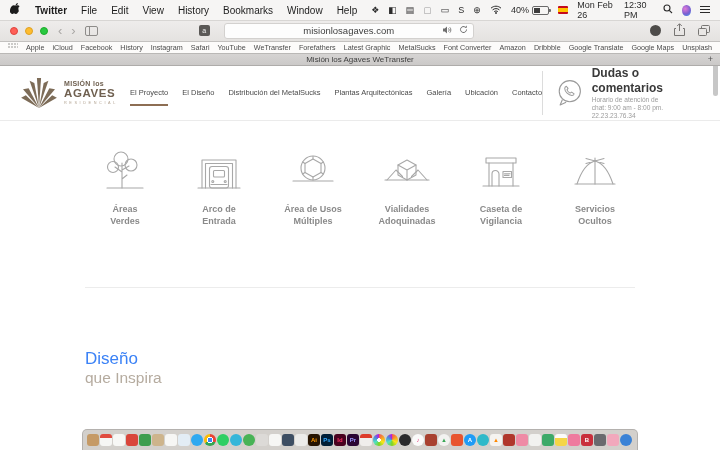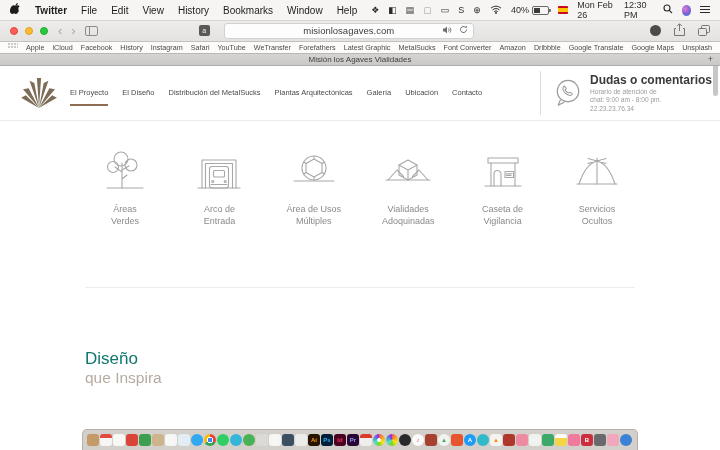--- a/index.html
+++ b/index.html
@@ -67,30 +67,30 @@
   .sitenav .nitem{position:relative;padding-bottom:2px;}
   .sitenav .nitem.active::after{content:"";position:absolute;left:0;right:0;bottom:-7px;height:1.5px;background:#8d6e53;}
   .contactblock{margin-left:auto;display:flex;align-items:center;gap:8px;border-left:1px solid #dcdcdc;
                 padding-left:13px;height:44px;}
   .contacttext{line-height:1.25;}
   .contacttext .ct{font-size:12px;font-weight:bold;color:#3a3a3a;}
   .contacttext .cl{font-size:6.6px;color:#9c9c9c;}
   .scrollthumb{position:absolute;right:2px;top:-10px;width:5px;height:40px;background:#c7c7c7;border-radius:3px;}
 
   
-  .features{position:absolute;top:82px;left:78px;width:566px;display:flex;justify-content:space-between;}
+  .features{position:absolute;top:82px;left:78px;width:566px;display:flex;justify-content:flex-start;font-weight:bold;}
   .feature{width:94px;text-align:center;}
   .feature svg{display:block;margin:0 auto;}
   .flabel{margin-top:10px;font-size:9px;color:#8a8a8a;line-height:1.3;}
   .fsvg{stroke:#a8a8a8;fill:none;stroke-width:1.1;stroke-linecap:round;stroke-linejoin:round;}
 
   .hdivider{position:absolute;top:221px;left:85px;right:85px;height:1px;background:#ececec;}
 
   .hero{position:absolute;left:85px;top:283px;line-height:1.2;}
-  .hero .h1{font-size:17px;color:#0f766e;}
+  .hero .h1{font-size:17px;color:#3b82f6;}
   .hero .h2{font-size:15.5px;color:#b5ab9f;}
 
   
   .dock{position:absolute;bottom:0;left:50%;transform:translateX(-50%);width:556px;height:21px;
         background:rgba(208,205,201,.94);border:1px solid rgba(150,148,145,.5);border-bottom:none;
         border-radius:5px 5px 0 0;display:flex;align-items:center;gap:1px;padding:0 4px;
         box-sizing:border-box;z-index:40;}
   .dicon{width:12px;height:12px;border-radius:3px;flex:0 0 auto;display:flex;align-items:center;
          justify-content:center;font-size:6px;font-weight:bold;line-height:1;overflow:hidden;}
   .dicon.ci{border-radius:50%;}
@@ -239,39 +239,44 @@
     <span class="bk">MetalSucks</span>
     <span class="bk">Font Converter</span>
     <span class="bk">Amazon</span>
     <span class="bk">Dribbble</span>
     <span class="bk">Google Translate</span>
     <span class="bk">Google Maps</span>
     <span class="bk">Unsplash</span>
   </div>
 
   <div class="tabbar">
-    <span>Misión los Agaves Vialidades</span>
+    <span>Misión los Agaves WeTransfer</span>
     <span class="newtab">+</span>
   </div>
 
   <div class="page">
 
     <div class="siteheader">
       <div class="logo">
         <svg width="38" height="32" viewBox="0 0 40 34">
           <g fill="#7d6c58">
             <path d="M20 33 L17.8 1 L22.2 1 Z"></path>
             <path d="M20 33 L10 4 L15 6.5 Z"></path>
             <path d="M20 33 L30 4 L25 6.5 Z"></path>
             <path d="M20 33 L3 13 L9 12 Z"></path>
             <path d="M20 33 L37 13 L31 12 Z"></path>
             <path d="M20 33 L1 22 L6 19.5 Z"></path>
             <path d="M20 33 L39 22 L34 19.5 Z"></path>
           </g>
         </svg>
+        <div class="logotext">
+          <div class="l1">MISIÓN los</div>
+          <div class="l2">AGAVES</div>
+          <div class="l3">RESIDENCIAL</div>
+        </div>
       </div>
 
       <div class="sitenav">
         <span class="nitem active">El Proyecto</span>
         <span class="nitem">El Diseño</span>
         <span class="nitem">Distribución del MetalSucks</span>
         <span class="nitem">Plantas Arquitectónicas</span>
         <span class="nitem">Galería</span>
         <span class="nitem">Ubicación</span>
         <span class="nitem">Contacto</span>

